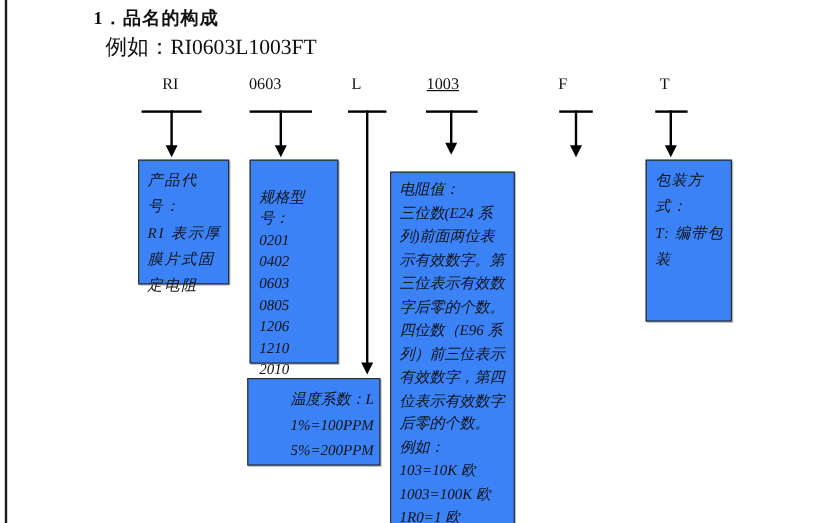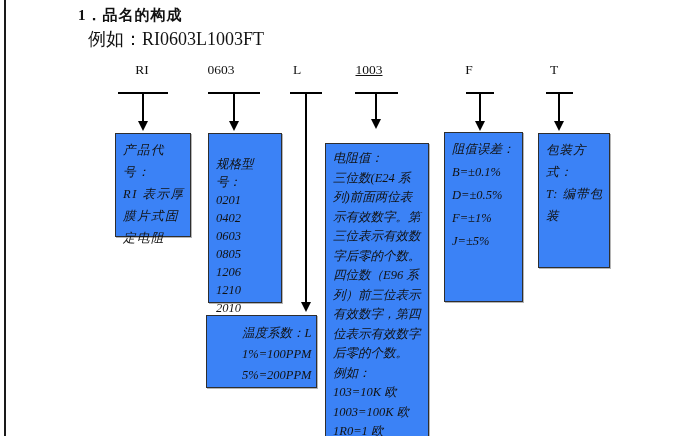--- a/index.html
+++ b/index.html
@@ -119,26 +119,19 @@
 列）前三位表示
 有效数字，第四
 位表示有效数字
 后零的个数。
 例如：
 103=10K 欧
 1003=100K 欧
 1R0=1 欧</div>
   </div>
 
-  <div class="box box-tolerance">
-    <div class="box-text">阻值误差：
-B=±0.1%
-D=±0.5%
-F=±1%
-J=±5%</div>
-  </div>
 
   <div class="box box-packaging">
     <div class="box-text">包装方式：
 T: 编带包
 装</div>
   </div>
 </div>
 
 </body></html>

